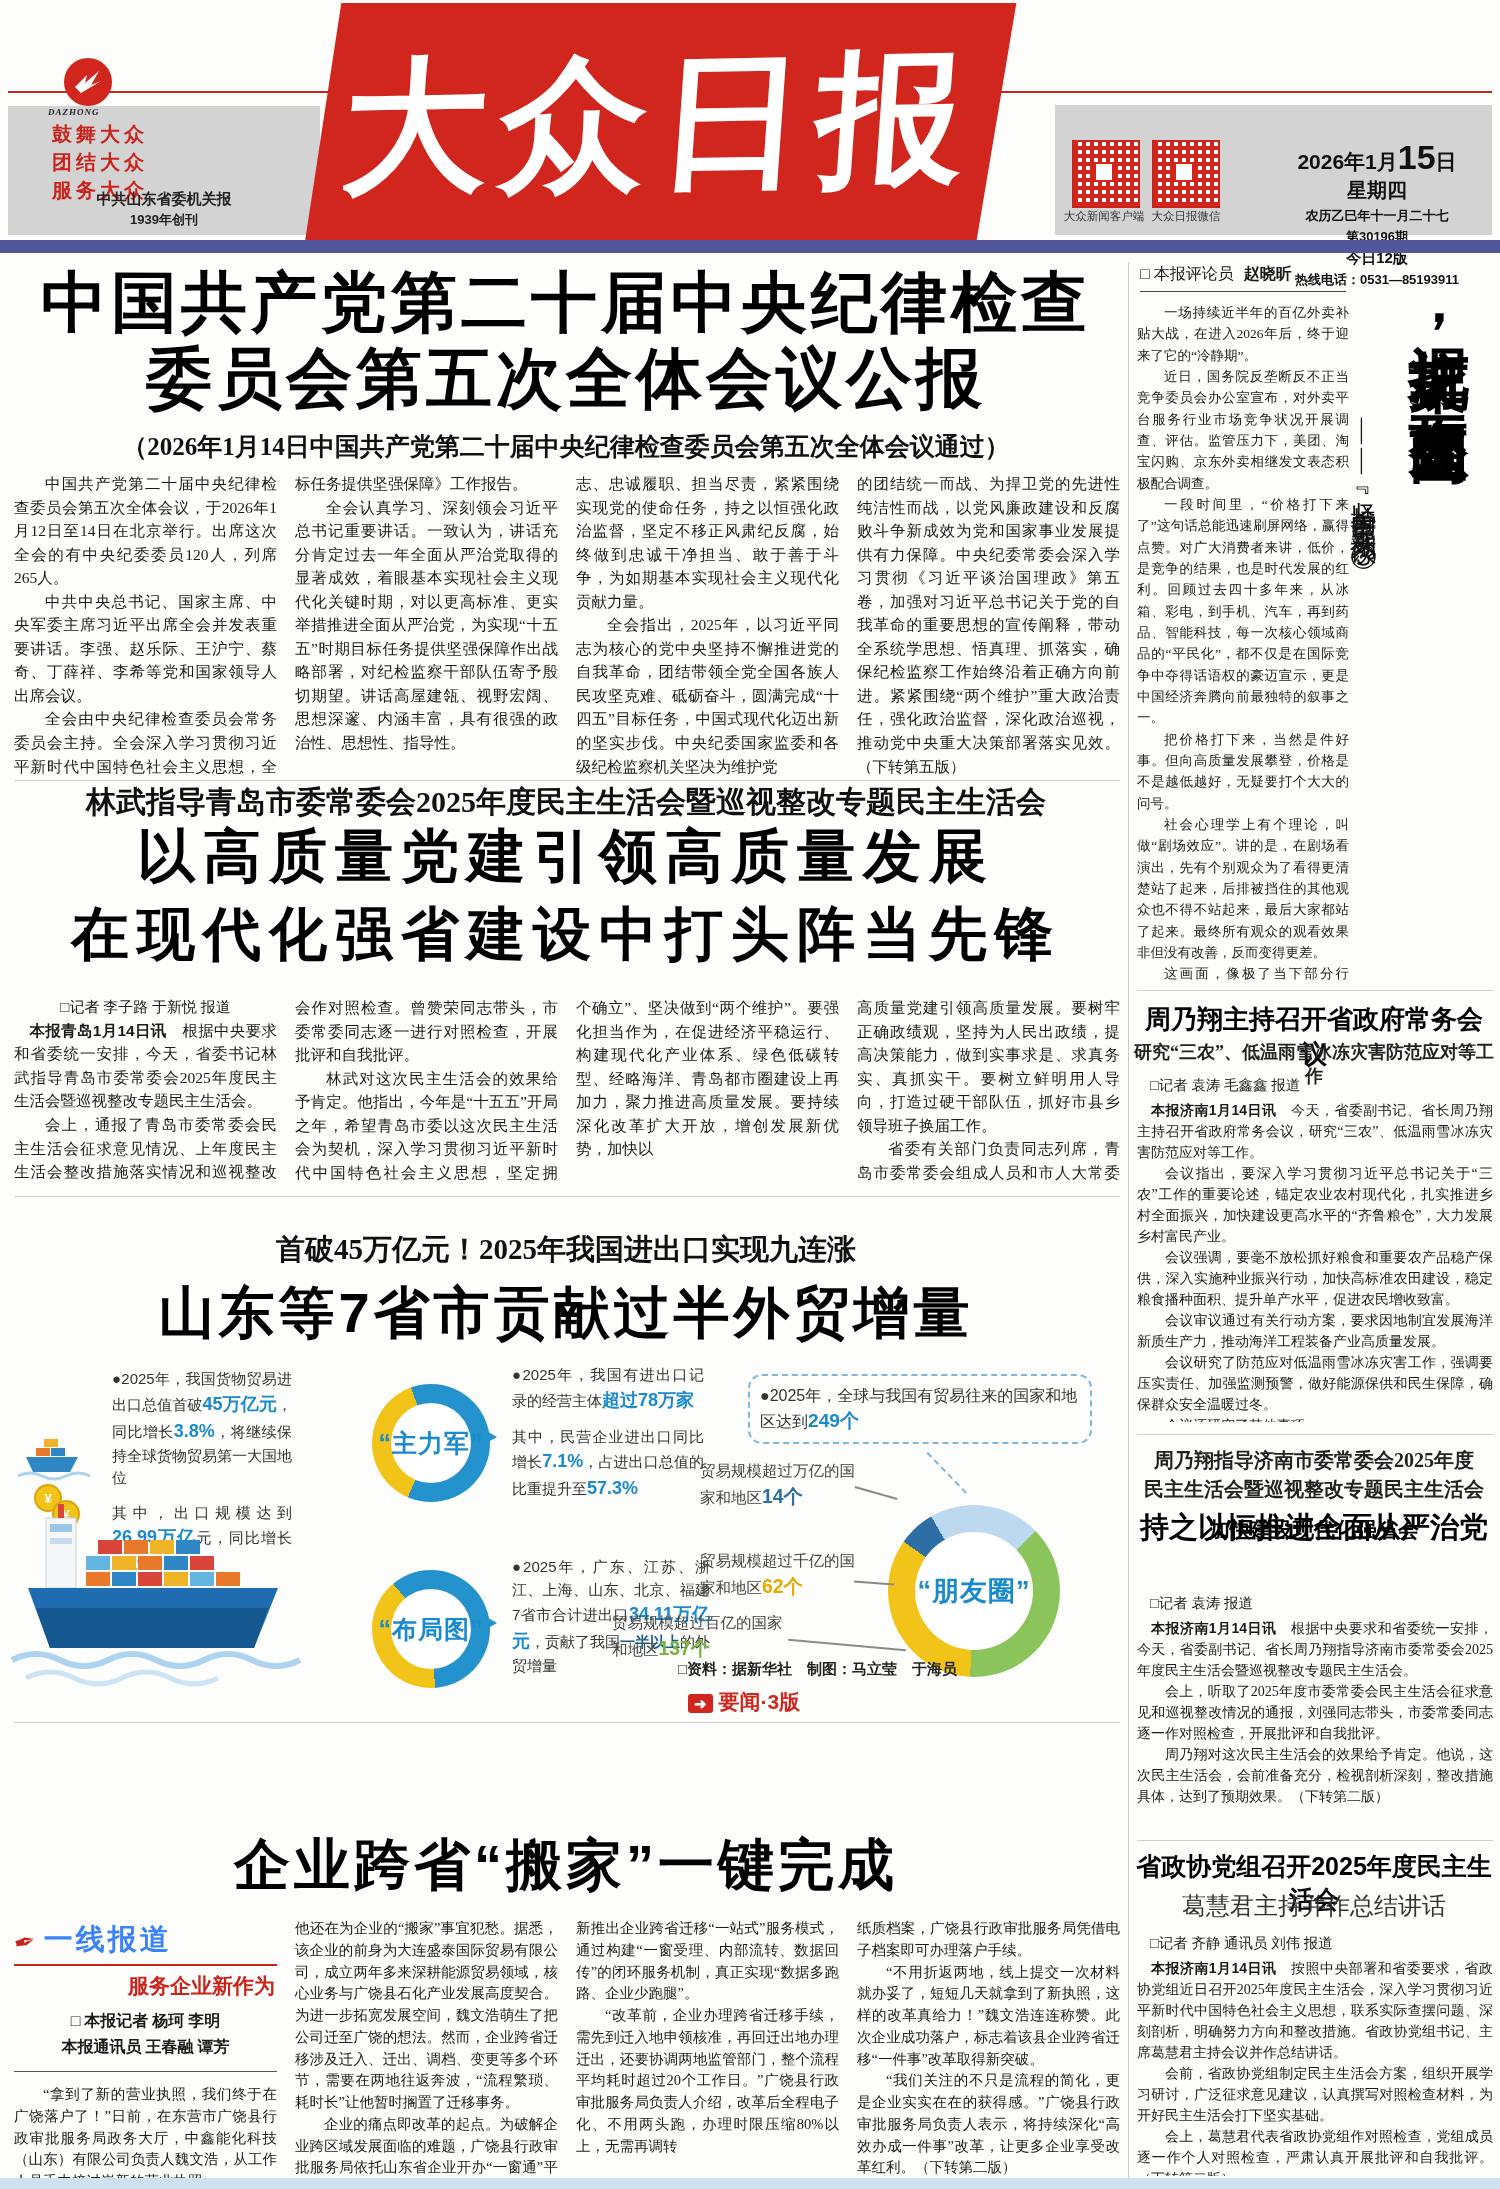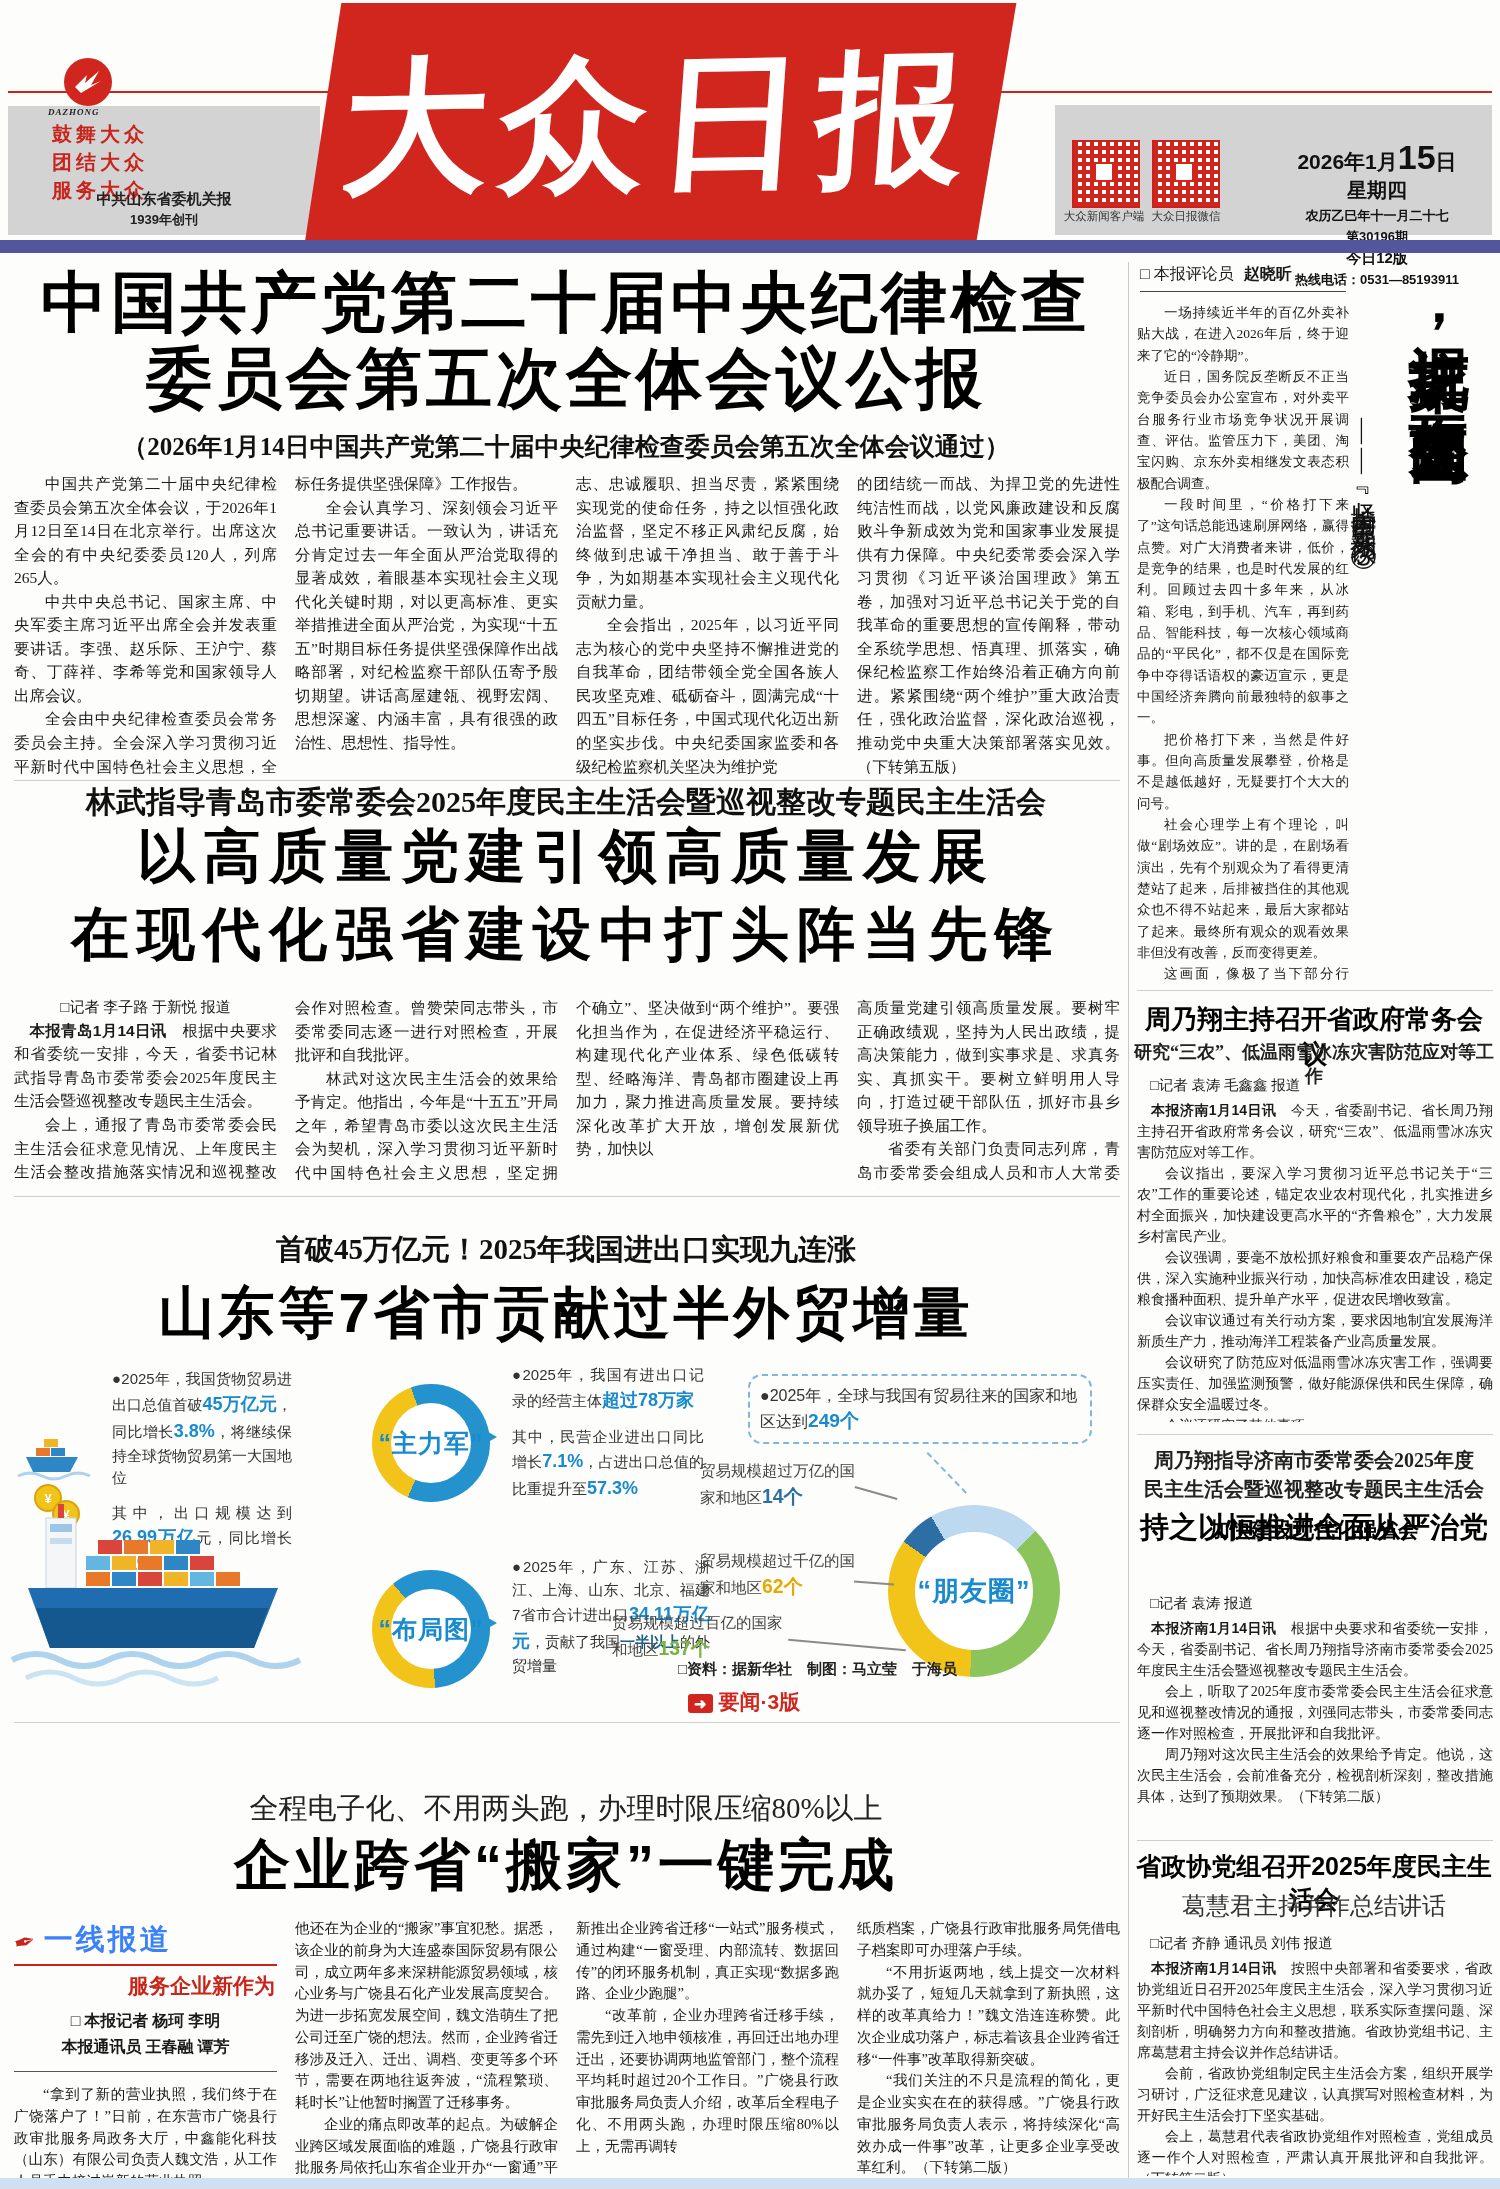--- a/index.html
+++ b/index.html
@@ -309,21 +309,20 @@
       </g>
     </svg>
   </div>
 
   <div class="abs src-line">□资料：据新华社　制图：马立莹　于海员</div>
   <div class="abs pointer">
     <span class="arrow">➜</span><span>要闻·3版</span>
   </div>
   <div class="abs hrule" style="left:14px;top:1722px;width:1106px;"></div>
 
-  <div class="abs rel-deck">全程电子化、不用两头跑，办理时限压缩80%以上</div>
   <div class="abs sans rel-hl">企业跨省“搬家”一键完成</div>
   <div class="abs body4 rel-body">
     <div>
       <div class="report-box">
         <div class="report-head">
           <span class="pen-icon">✒</span>
           <span class="report-title">一线报道</span>
         </div>
         <div class="report-sub">服务企业新作为</div>
         <div class="byl-wrap">

